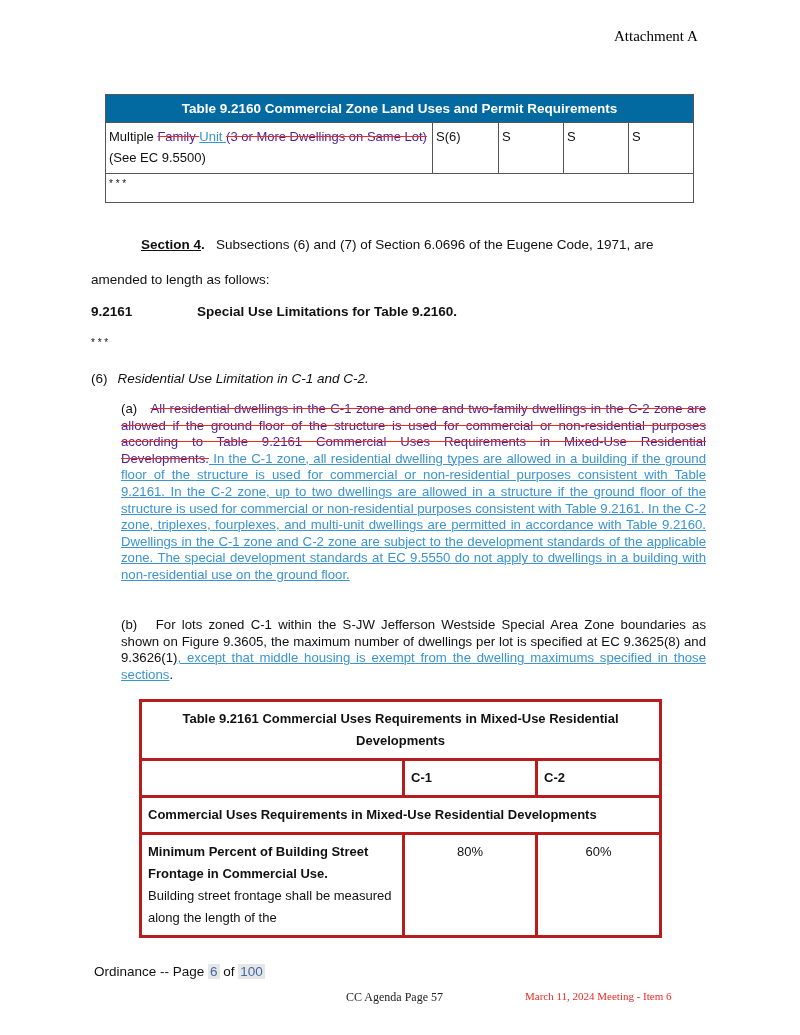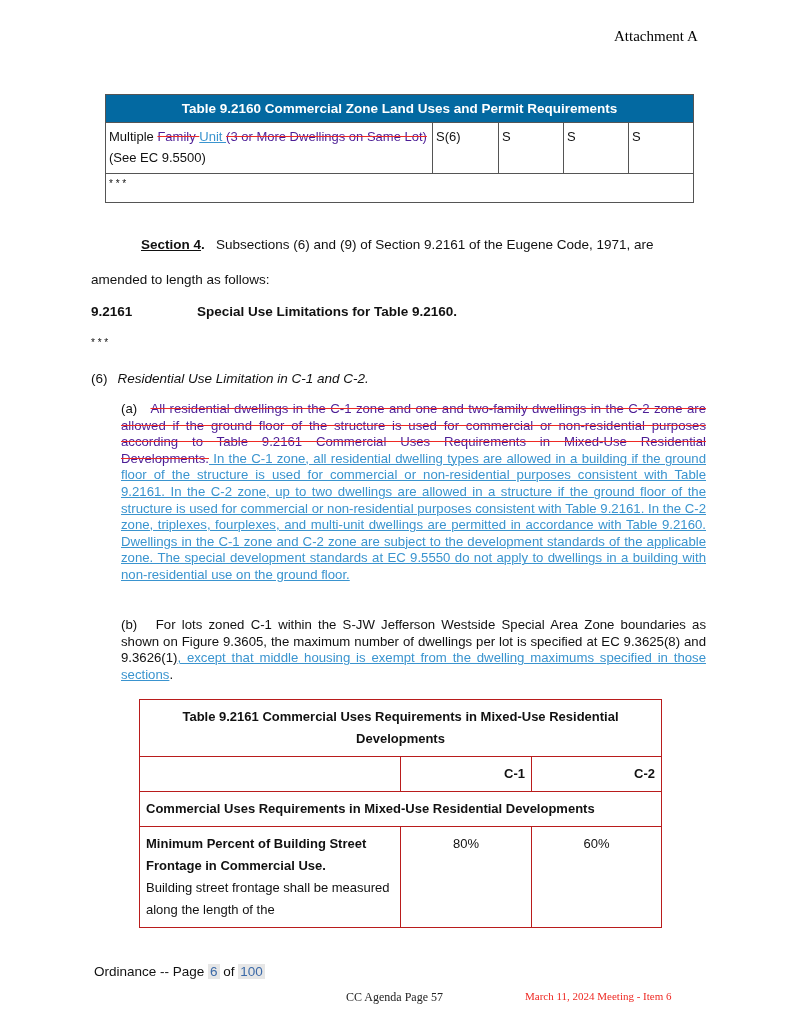--- a/index.html
+++ b/index.html
@@ -29,23 +29,23 @@
   .h9 .title { position: absolute; left: 106px; white-space: nowrap; }
   .stars { top: 337px; left: 91px; font-size: 10px; }
   .sub6 { top: 370px; left: 91px; }
   .sub6 i { margin-left: 10px; }
 
   .para-a { top: 401px; left: 121px; width: 585px; font-size: 13.2px; line-height: 16.6px; text-align: justify; text-align-last: left; }
   .para-b { top: 617px; left: 121px; width: 585px; font-size: 13.2px; line-height: 16.6px; text-align: justify; text-align-last: left; }
 
   
   .t2 { top: 699px; left: 139px; width: 523px; border-collapse: collapse; font-size: 13px; }
-  .t2 td { border: 1px solid #b91c1c; padding: 6px 6px; line-height: 22px; vertical-align: top; margin-left: 36px; }
+  .t2 td { border: 3px solid #b91c1c; padding: 6px 6px; line-height: 22px; vertical-align: top; margin-left: 36px; }
   .t2 .title td { text-align: center; font-weight: bold; height: 42px; padding: 6px 14px; }
-  .t2 .cols td { font-weight: bold; text-align: right; height: 22px; }
+  .t2 .cols td { font-weight: bold; text-align: left; height: 22px; }
   .t2 .secrow td { font-weight: bold; height: 22px; }
   .t2 .datarow td { height: 86px; }
   .t2 .datarow td.v { text-align: center; }
 
   
   .ord { top: 964px; left: 94px; font-size: 13.5px; }
   .ord .num { background: #e6e6e6; color: #3c6aa8; padding: 0 2px; }
   .agenda { top: 990px; left: 346px; font-size: 12px; color: #222; }
   .meeting { top: 990px; left: 525px; font-size: 11px; color: #ee2a24; }
 </style>
@@ -65,21 +65,21 @@
     <td style="width:58px">S</td>
     <td style="width:58px">S</td>
     <td>S</td>
   </tr>
   <tr class="r2">
     <td colspan="5">* * *</td>
   </tr>
 </tbody>
   </table>
 
-<div class="abs p sec4"><span class="lead">Section 4</span><b>.</b>&nbsp;&nbsp; <span>Subsections (6) and (9) of Section 9.2161 of the Eugene Code, 1971, are</span></div>
+<div class="abs p sec4"><span class="lead">Section 4</span><b>.</b>&nbsp;&nbsp; <span>Subsections (6) and (7) of Section 6.0696 of the Eugene Code, 1971, are</span></div>
 <div class="abs p sec4b">amended to length as follows:</div>
 
 <div class="abs p h9"><span>9.2161</span><span class="title">Special Use Limitations for Table 9.2160.</span></div>
 
 <div class="abs stars">* * *</div>
 
 <div class="abs p sub6"><span>(6)</span><i>Residential Use Limitation in C-1 and C-2.</i></div>
 
 <div class="abs para-a"><span>(a) </span>&nbsp;&nbsp;<span class="del">All residential dwellings in the C-1 zone and one and two-family dwellings in the C-2 zone are allowed if the ground floor of the structure is used for commercial or non-residential purposes according to Table 9.2161 Commercial Uses Requirements in Mixed-Use Residential Developments.</span><span class="ins"> In the C-1 zone, all residential dwelling types are allowed in a building if the ground floor of the structure is used for commercial or non-residential purposes consistent with Table 9.2161. In the C-2 zone, up to two dwellings are allowed in a structure if the ground floor of the structure is used for commercial or non-residential purposes consistent with Table 9.2161. In the C-2 zone, triplexes, fourplexes, and multi-unit dwellings are permitted in accordance with Table 9.2160. Dwellings in the C-1 zone and C-2 zone are subject to the development standards of the applicable zone. The special development standards at EC 9.5550 do not apply to dwellings in a building with non-residential use on the ground floor.</span></div>
 

